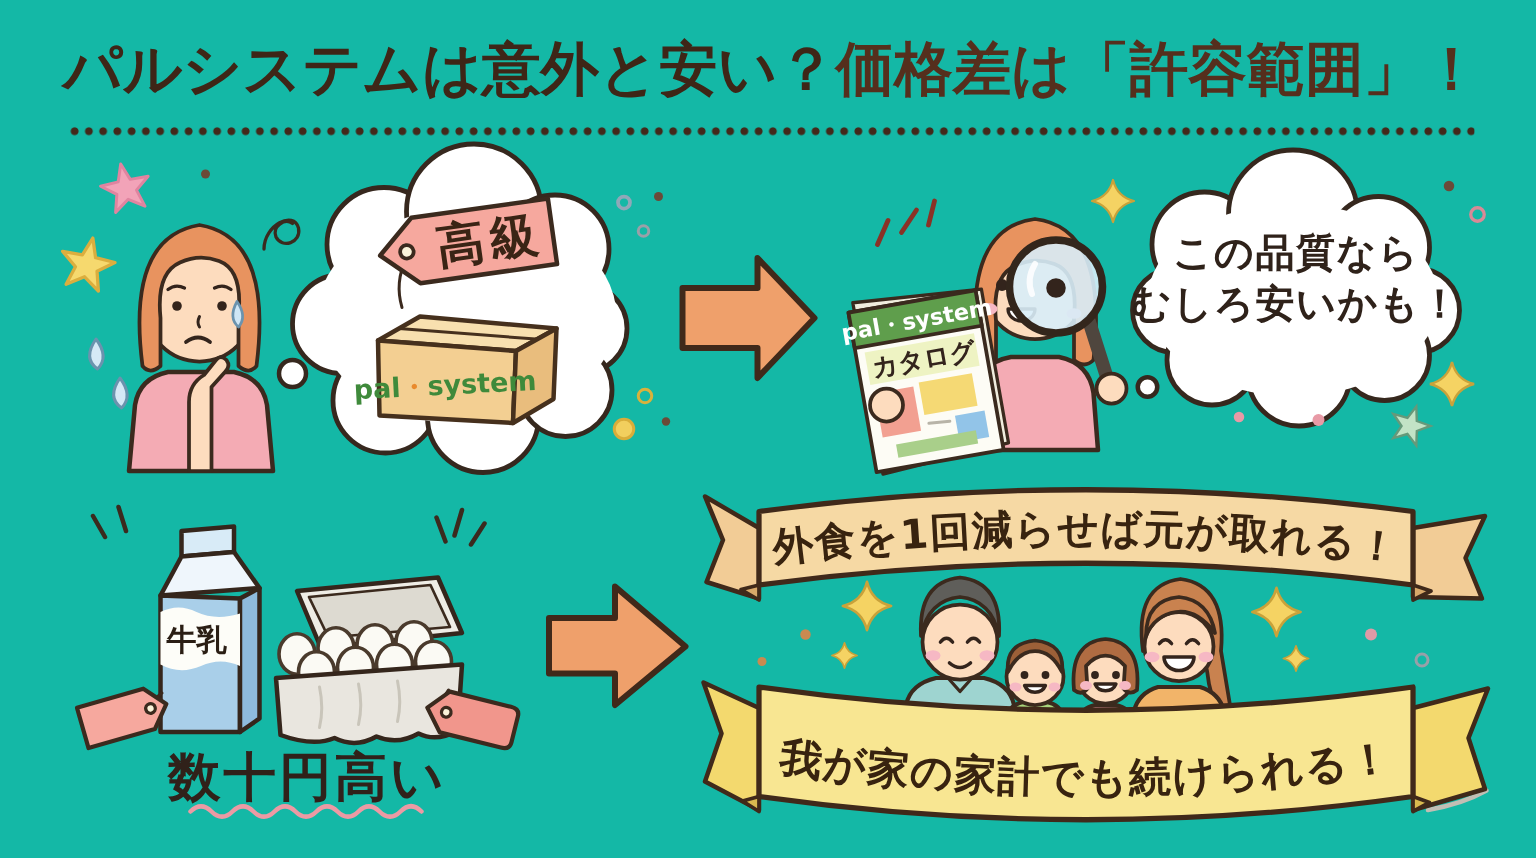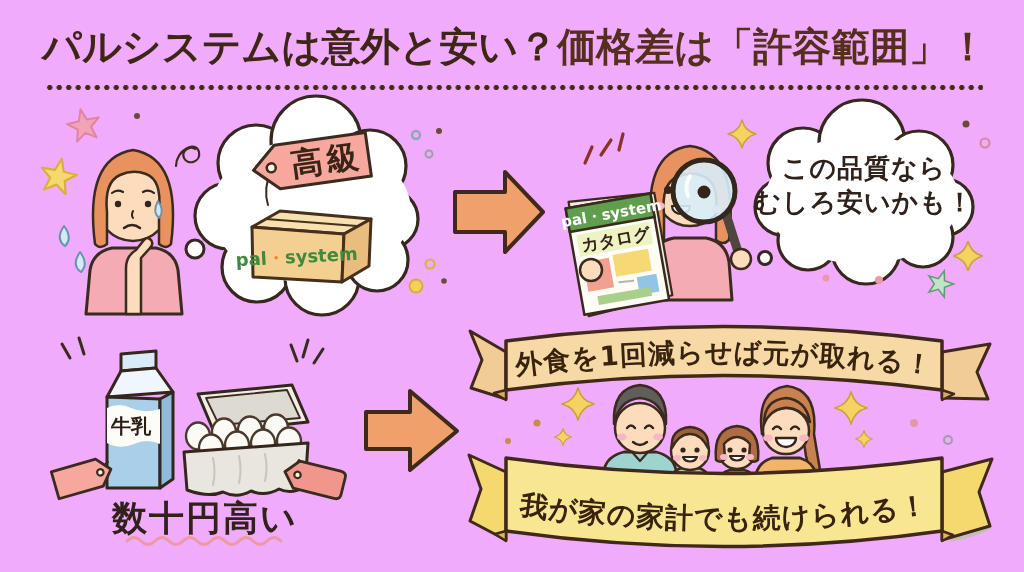--- a/index.html
+++ b/index.html
@@ -1,17 +1,17 @@
 <!DOCTYPE html>
 <html><head>
 <meta charset="utf-8">
 <style>
   html,body{margin:0;padding:0;}
   body{width:1024px;height:572px;overflow:hidden;font-family:"DejaVu Sans",sans-serif;}
-  .canvas{position:relative;width:1024px;height:572px;background:#f0abfc;}
+  .canvas{position:relative;width:1024px;height:572px;background:#14b8a6;}
   .title{position:absolute;left:42px;top:22px;white-space:nowrap;font-size:39px;font-weight:800;letter-spacing:0;line-height:1.3;}
   .title .t1{color:#3E2617;}
   .title .t2{color:#552F1D;}
   .divider{position:absolute;left:45px;top:84px;width:938px;height:7px;
     background-image:radial-gradient(circle,#43291B 2.3px,transparent 2.9px);
     background-size:9.5px 7px;background-repeat:repeat-x;background-position:left center;}
   svg{position:absolute;left:0;top:0;}
   svg text{font-family:"DejaVu Sans",sans-serif;font-weight:700;}
 </style>
 </head>

